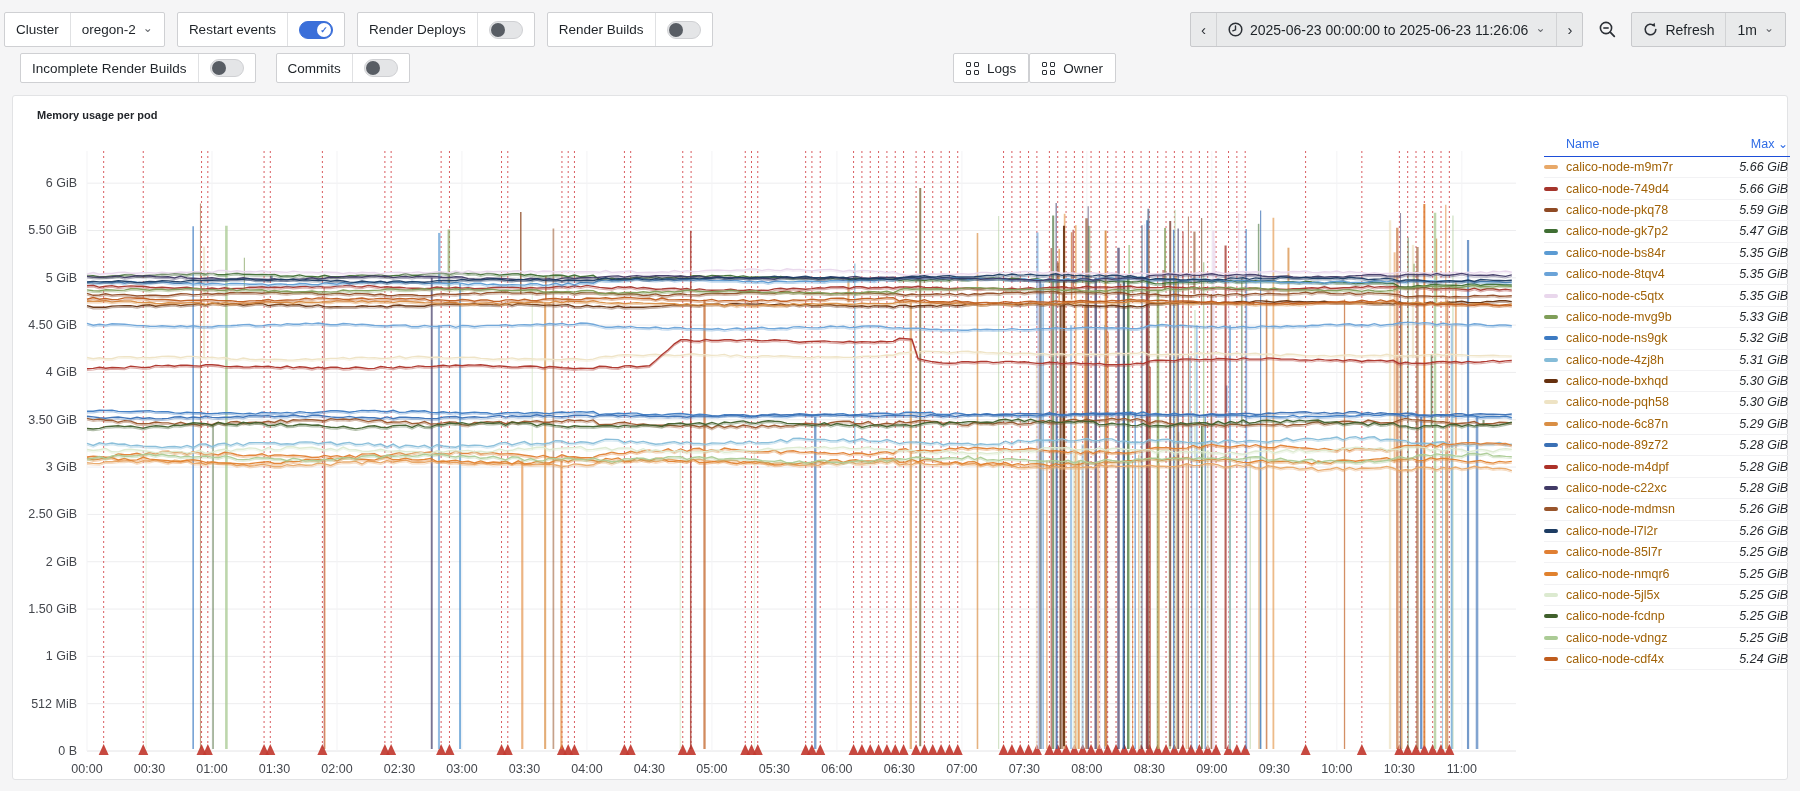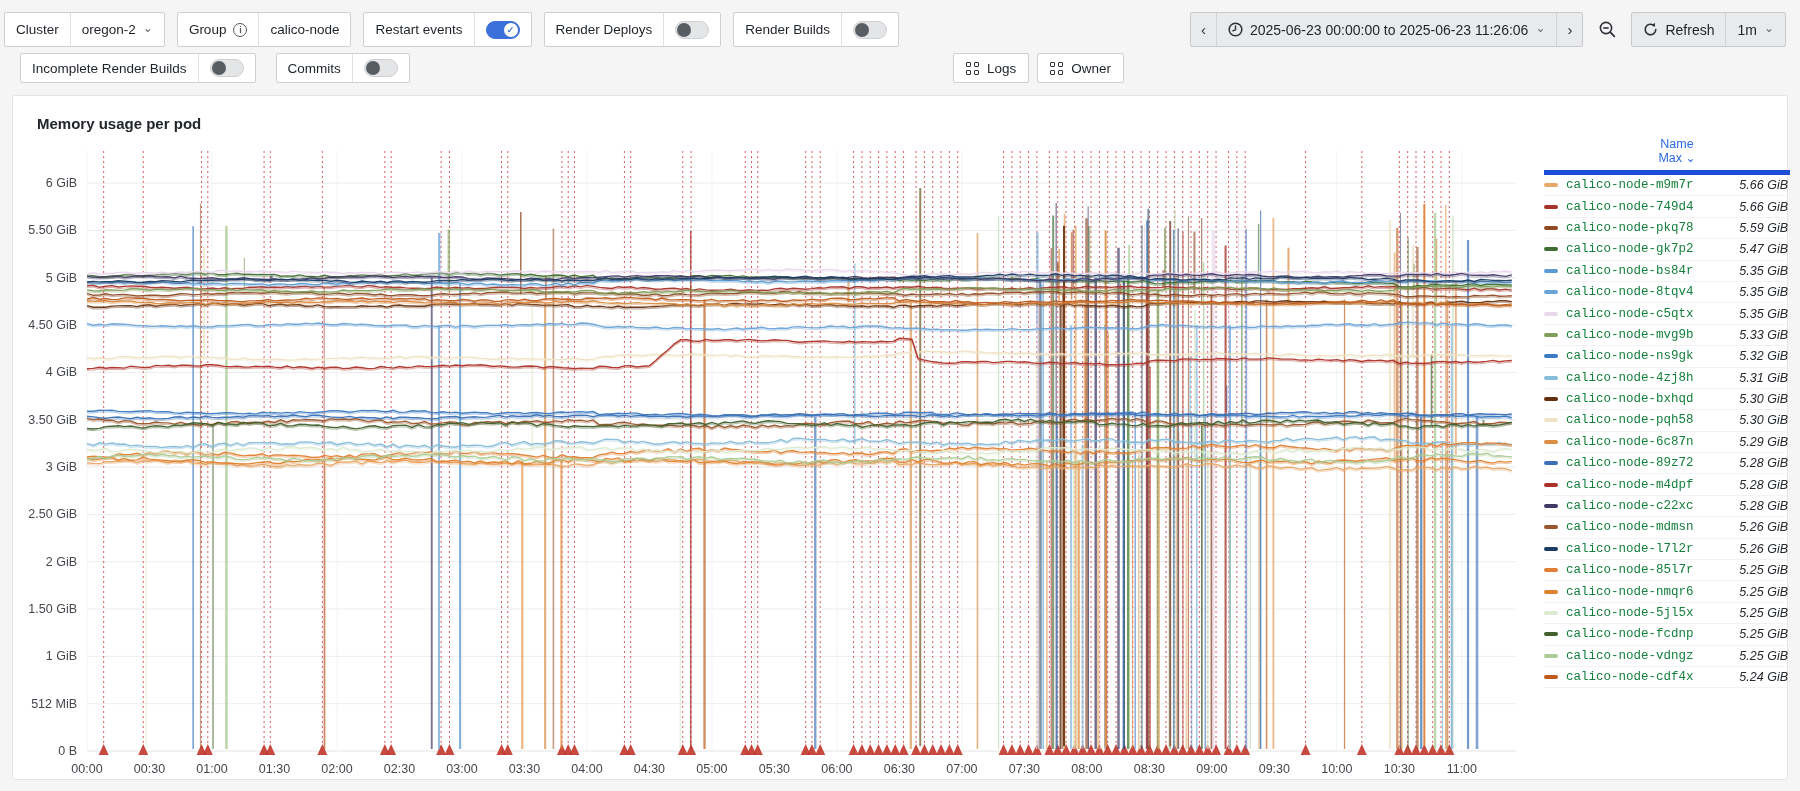--- a/index.html
+++ b/index.html
@@ -13,66 +13,57 @@
   .seg { display:flex; align-items:center; gap:7px; padding:0 11px; }
   .seg + .seg { border-left:1px solid #e0e1e3; }
   .caret { font-size:12px; color:#65686d; line-height:1; transform:translateY(-2px); }
   .info-circle { width:14px; height:14px; border:1.4px solid #55585d; border-radius:50%; font-size:9px; font-weight:700; color:#55585d; display:flex; align-items:center; justify-content:center; }
 
   .toggle { position:relative; width:34px; height:18px; border-radius:9px; background:#e4e5e7; border:1px solid #cfd0d3; cursor:pointer; }
   .toggle .knob { position:absolute; top:1px; left:1px; width:14px; height:14px; border-radius:50%; background:#585d64; font-size:9px; line-height:14px; text-align:center; color:transparent; }
   .toggle.on { background:#3b6fd9; border-color:#3b6fd9; }
   .toggle.on .knob { left:auto; right:1px; background:#fff; color:#3b6fd9; font-weight:700; }
 
-  .btns-mid { position:absolute; top:53px; left:953px; display:flex; gap:8px; }
+  .btns-mid { position:absolute; top:53px; left:953px; display:flex; gap:0; }
   .btn { display:flex; align-items:center; gap:8px; background:#fff; border:1px solid #cfd0d3; border-radius:2px; height:30px; padding:0 12px; font-size:13.5px; font-weight:500; cursor:pointer; }
   .grid-icon { width:13px; height:13px; display:grid; grid-template-columns:5px 5px; grid-template-rows:5px 5px; gap:3px; }
   .grid-icon i { border:1.5px solid #2c3036; border-radius:1px; }
 
   .time-cluster { position:absolute; top:12px; right:14px; display:flex; gap:8px; align-items:center; height:35px; }
   .tg { display:flex; align-items:stretch; height:35px; background:#e9eaeb; border:1px solid #c8c9cc; border-radius:2px; font-size:14px; font-weight:500; color:#1e2328; }
   .tg .seg + .seg { border-left:1px solid #d2d3d5; }
   .tg .arrow { padding:0 10px; font-size:15px; color:#2c3036; cursor:pointer; }
   .icon-btn { width:32px; height:35px; display:flex; align-items:center; justify-content:center; cursor:pointer; background:transparent; border:none; }
 
   
   .panel { position:absolute; left:12px; top:95px; width:1776px; height:685px; background:#fff; border:1px solid #e2e3e5; border-radius:3px; }
-  .panel-title { position:absolute; left:24px; top:19px; font-size:15px; font-weight:700; color:#22252a; }
+  .panel-title { position:absolute; left:24px; top:13px; font-size:11px; font-weight:700; color:#22252a; }
   #chart-svg { position:absolute; left:0; top:0; }
 
   
   .legend { position:absolute; left:1531px; top:38px; width:246px; font-size:12.5px; }
-  .legend-header { display:flex; justify-content:space-between; align-items:center; padding:3px 2px 5px 22px; color:#2e6be5; font-weight:500; border-bottom:5px solid #1d4ed8;flex-direction:column; }
+  .legend-header { display:flex; justify-content:space-between; align-items:center; padding:3px 2px 5px 22px; color:#2e6be5; font-weight:500; border-bottom:1px solid #1d4ed8; }
   .legend-header .hdr { cursor:pointer; }
   .legend-row { display:flex; align-items:center; height:21.4px; border-bottom:1px solid #f2f2f4; cursor:pointer; }
   .swatch { width:14px; height:4px; border-radius:2px; margin-right:8px; flex:0 0 14px; }
-  .legend-name { flex:1; color:#15803d; white-space:nowrap;font-family:Liberation Mono, monospace; }
+  .legend-name { flex:1; color:#a16207; white-space:nowrap; }
   .legend-max { color:#24282d; text-align:right; padding-right:2px;font-style:italic; }
 </style>
 </head>
 <body>
 
 <div class="row1">
   <div class="box">
     <div class="seg">Cluster</div>
     <div class="seg">
       <span>oregon-2</span>
       <span class="caret">⌄</span>
     </div>
   </div>
 
-  <div class="box">
-    <div class="seg">
-      <span>Group</span>
-      <span class="info-circle">i</span>
-    </div>
-    <div class="seg">
-      <span>calico-node</span>
-    </div>
-  </div>
 
   <div class="box">
     <div class="seg">Restart events</div>
     <div class="seg">
       <div class="toggle on">
         <span class="knob">✓</span>
       </div>
     </div>
   </div>
 

